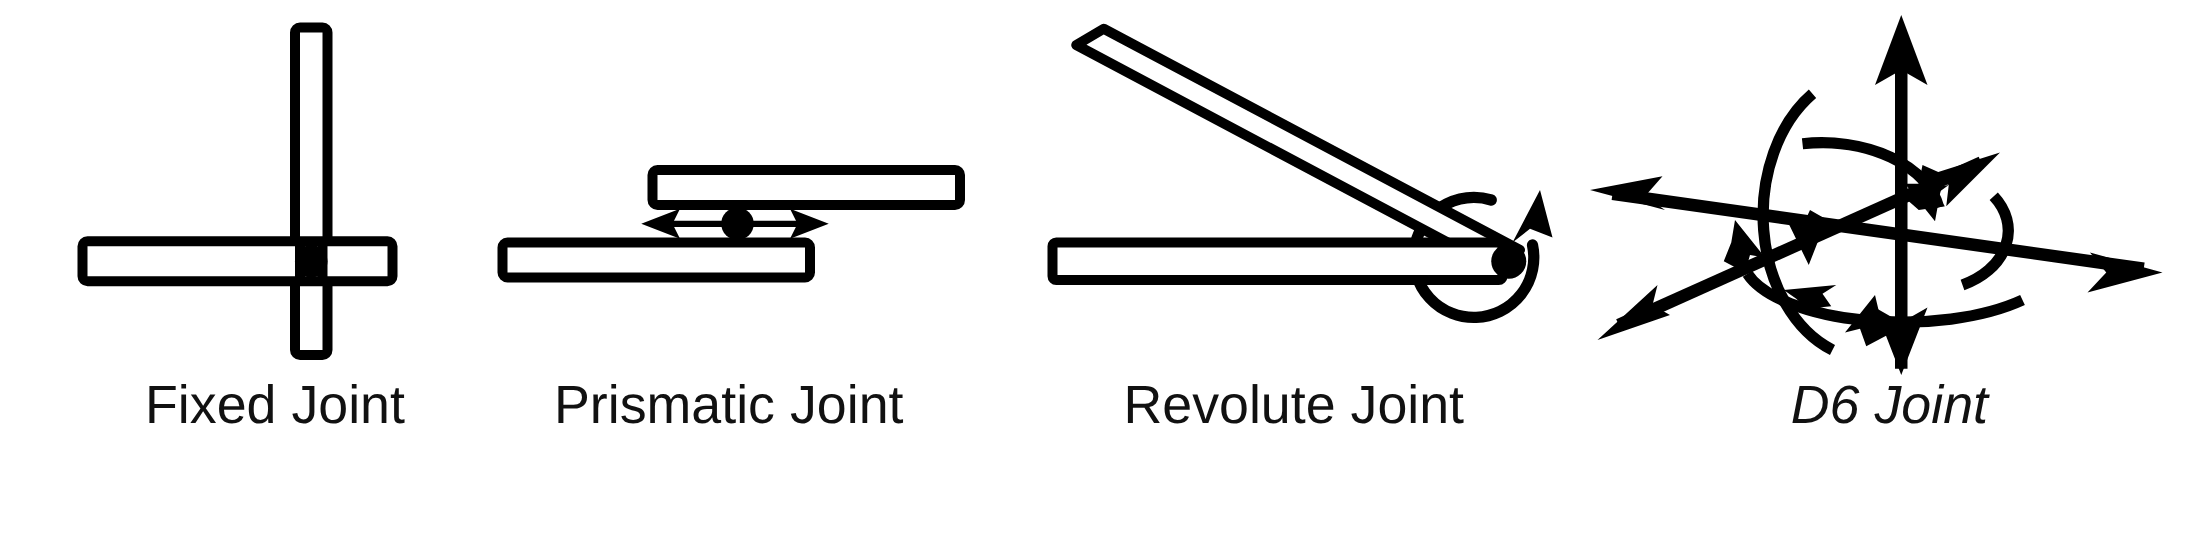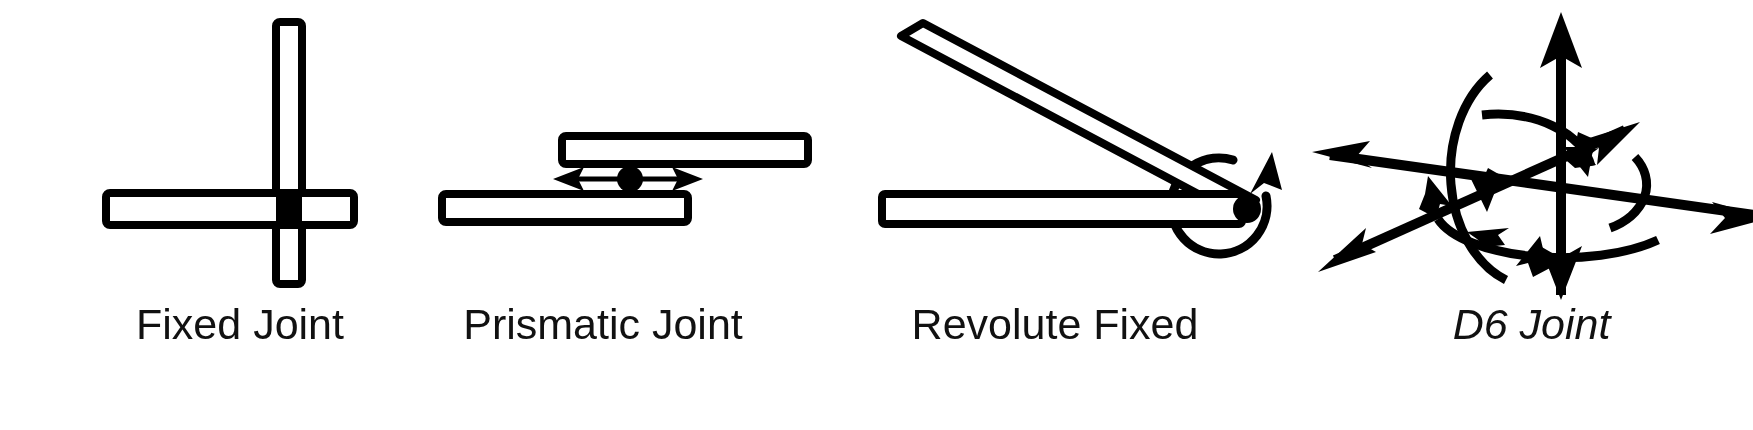--- a/index.html
+++ b/index.html
@@ -14,21 +14,20 @@
     position: relative;
     width: 1753px;
     height: 430px;
     background: #ffffff;
     overflow: hidden;
   }
   .panel {
     position: absolute;
     top: 0;
     height: 380px;
-    padding-left: 40px;
   }
   .panel svg {
     display: block;
   }
   .joint-label {
     position: absolute;
     width: 100%;
     text-align: center;
     font-family: "Liberation Sans", sans-serif;
     font-size: 43px;
@@ -92,21 +91,21 @@
       </g>
 
       <g>
         <polygon points="51,36 73,23 406,200 384,213" fill="#ffffff" stroke="#000000" stroke-width="8" stroke-linejoin="round"></polygon>
       </g>
 
       <rect x="32" y="194" width="360" height="30" rx="3" ry="3" fill="#ffffff" stroke="#000000" stroke-width="8"></rect>
 
       <circle cx="397" cy="209" r="14" fill="#000000"></circle>
     </svg>
-    <div class="joint-label label-row">Revolute Fixed</div>
+    <div class="joint-label label-row">Revolute Joint</div>
   </div>
 
   <div class="panel panel-d6">
     <svg width="483" height="300" viewBox="0 0 483 300">
       <g stroke="#000000" fill="none" stroke-width="9" stroke-linecap="butt">
 
         <path d="M 196,280 A 85,115 0 0 1 180,75"></path>
 
         <path d="M 172,115 A 95,62 0 0 1 281,166"></path>
 

